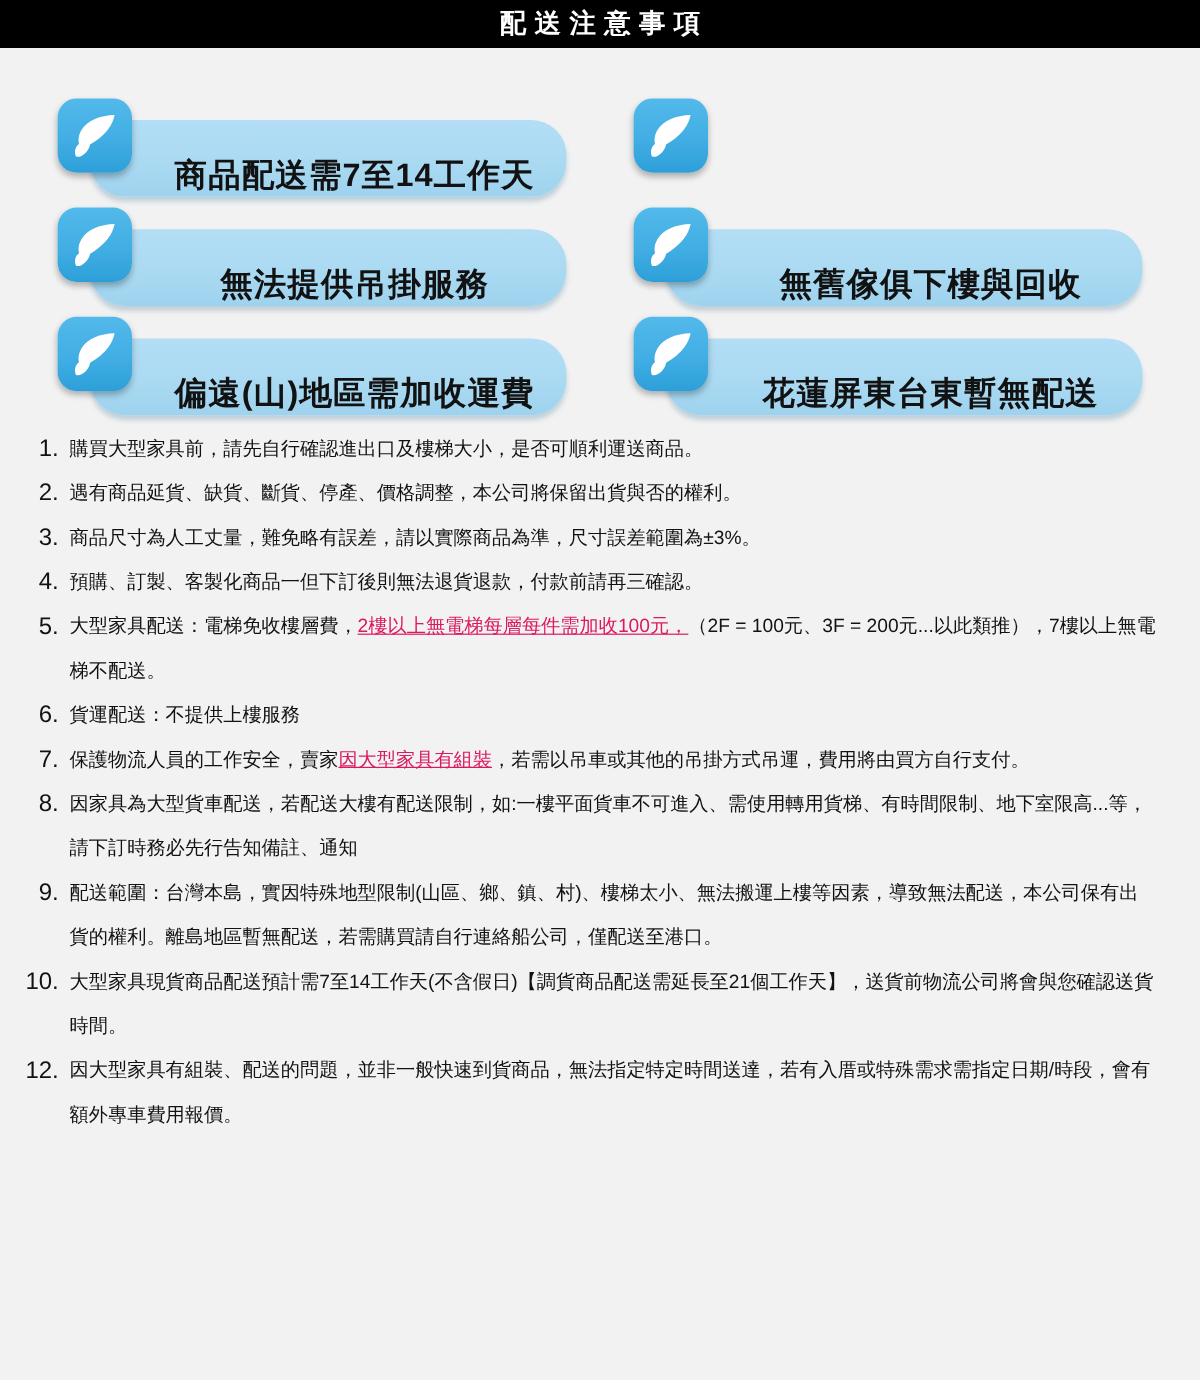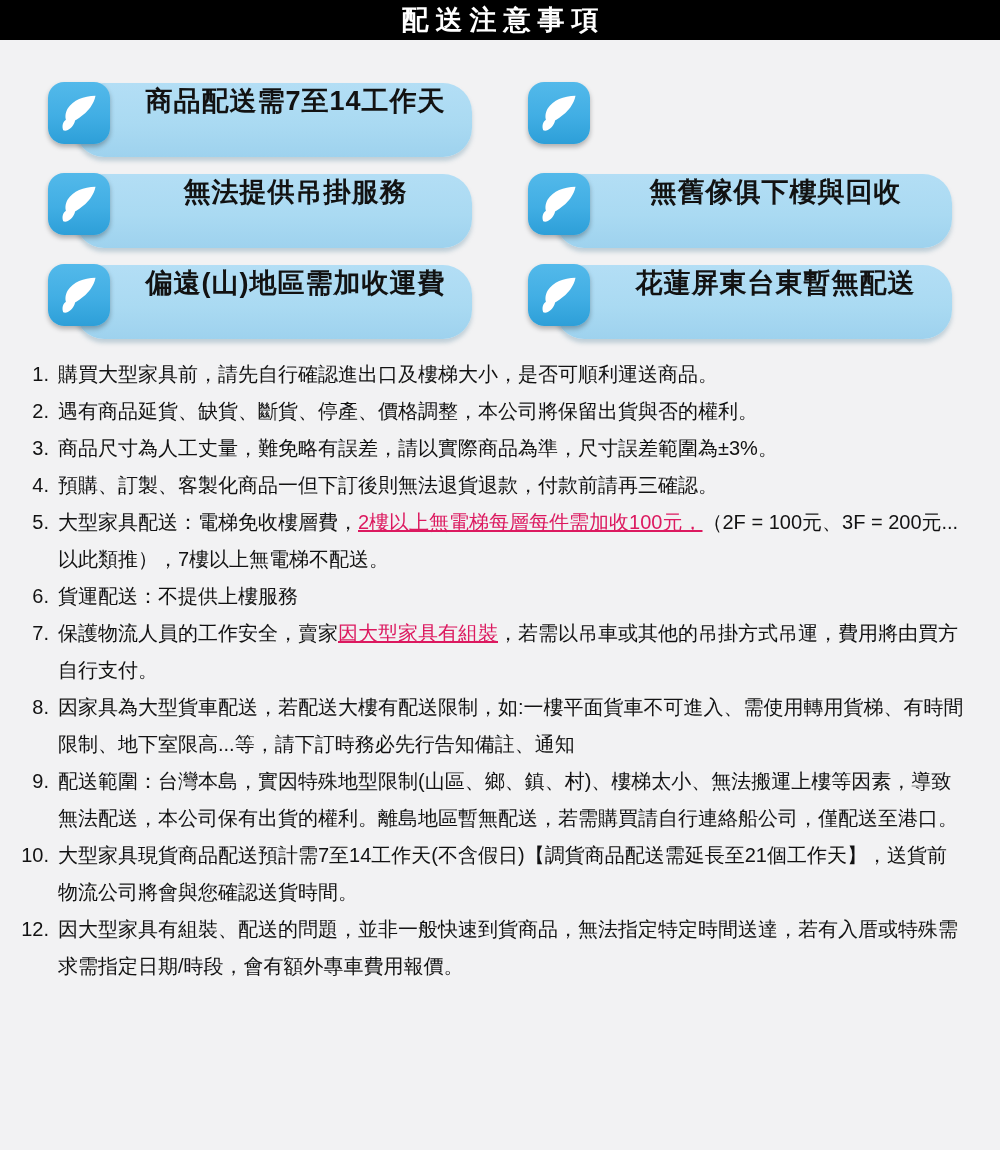--- a/index.html
+++ b/index.html
@@ -15,34 +15,34 @@
     width:1000px;height:1150px;overflow:hidden;
     background:var(--bg);
     font-family:"Liberation Sans","DejaVu Sans",sans-serif;
     color:var(--ink);
   }
   .header{
     height:40px;background:#000;
     display:flex;align-items:center;justify-content:center;
   }
   .header .title{
-    color:#fff;font-size:27px;font-weight:bold;
+    color:#fff;font-size:22px;font-weight:bold;
     letter-spacing:7px;padding-left:7px;white-space:nowrap;
   }
   .badge-grid{
     display:grid;grid-template-columns:1fr 1fr;
     column-gap:56px;row-gap:29px;
     margin:42px 48px 0 48px;
   }
   .badge{position:relative;height:62px;}
   .badge-pill{
-    position:absolute;left:27px;right:0;top:1px;height:74px;
+    position:absolute;left:27px;right:0;top:18px;height:64px;
     background:linear-gradient(180deg,#b3def5 0%,var(--pill) 55%,#9ed2ee 100%);
     border-radius:29px;
-    display:flex;align-items:flex-start;justify-content:center;
+    display:flex;align-items:flex-end;justify-content:center;
     padding-left:44px;
     box-shadow:0 4px 4px rgba(110,150,170,.38);
   }
   .badge-label{
     font-size:27px;font-weight:bold;color:var(--ink);
     letter-spacing:1px;white-space:nowrap;
   }
   .badge-icon{
     position:absolute;left:0;top:0;width:62px;height:62px;
     border-radius:16px;z-index:2;
@@ -51,21 +51,21 @@
     display:flex;align-items:center;justify-content:center;
   }
   .badge-icon svg{width:46px;height:46px;display:block;}
   .notes{margin:30px 36px 0 12px;}
   .note{display:flex;}
   .note .num{
     flex:0 0 46px;text-align:right;padding-right:9px;
     font-size:20px;line-height:37px;
   }
   .note .txt{
-    flex:1;font-size:20px;line-height:37px;
+    flex:1;font-size:16px;line-height:37px;
   }
   .note .txt .red{color:var(--accent);text-decoration:underline;}
 </style>
 </head>
 <body>
 
 <div class="header">
   <div class="title">配送注意事項</div>
 </div>
 

